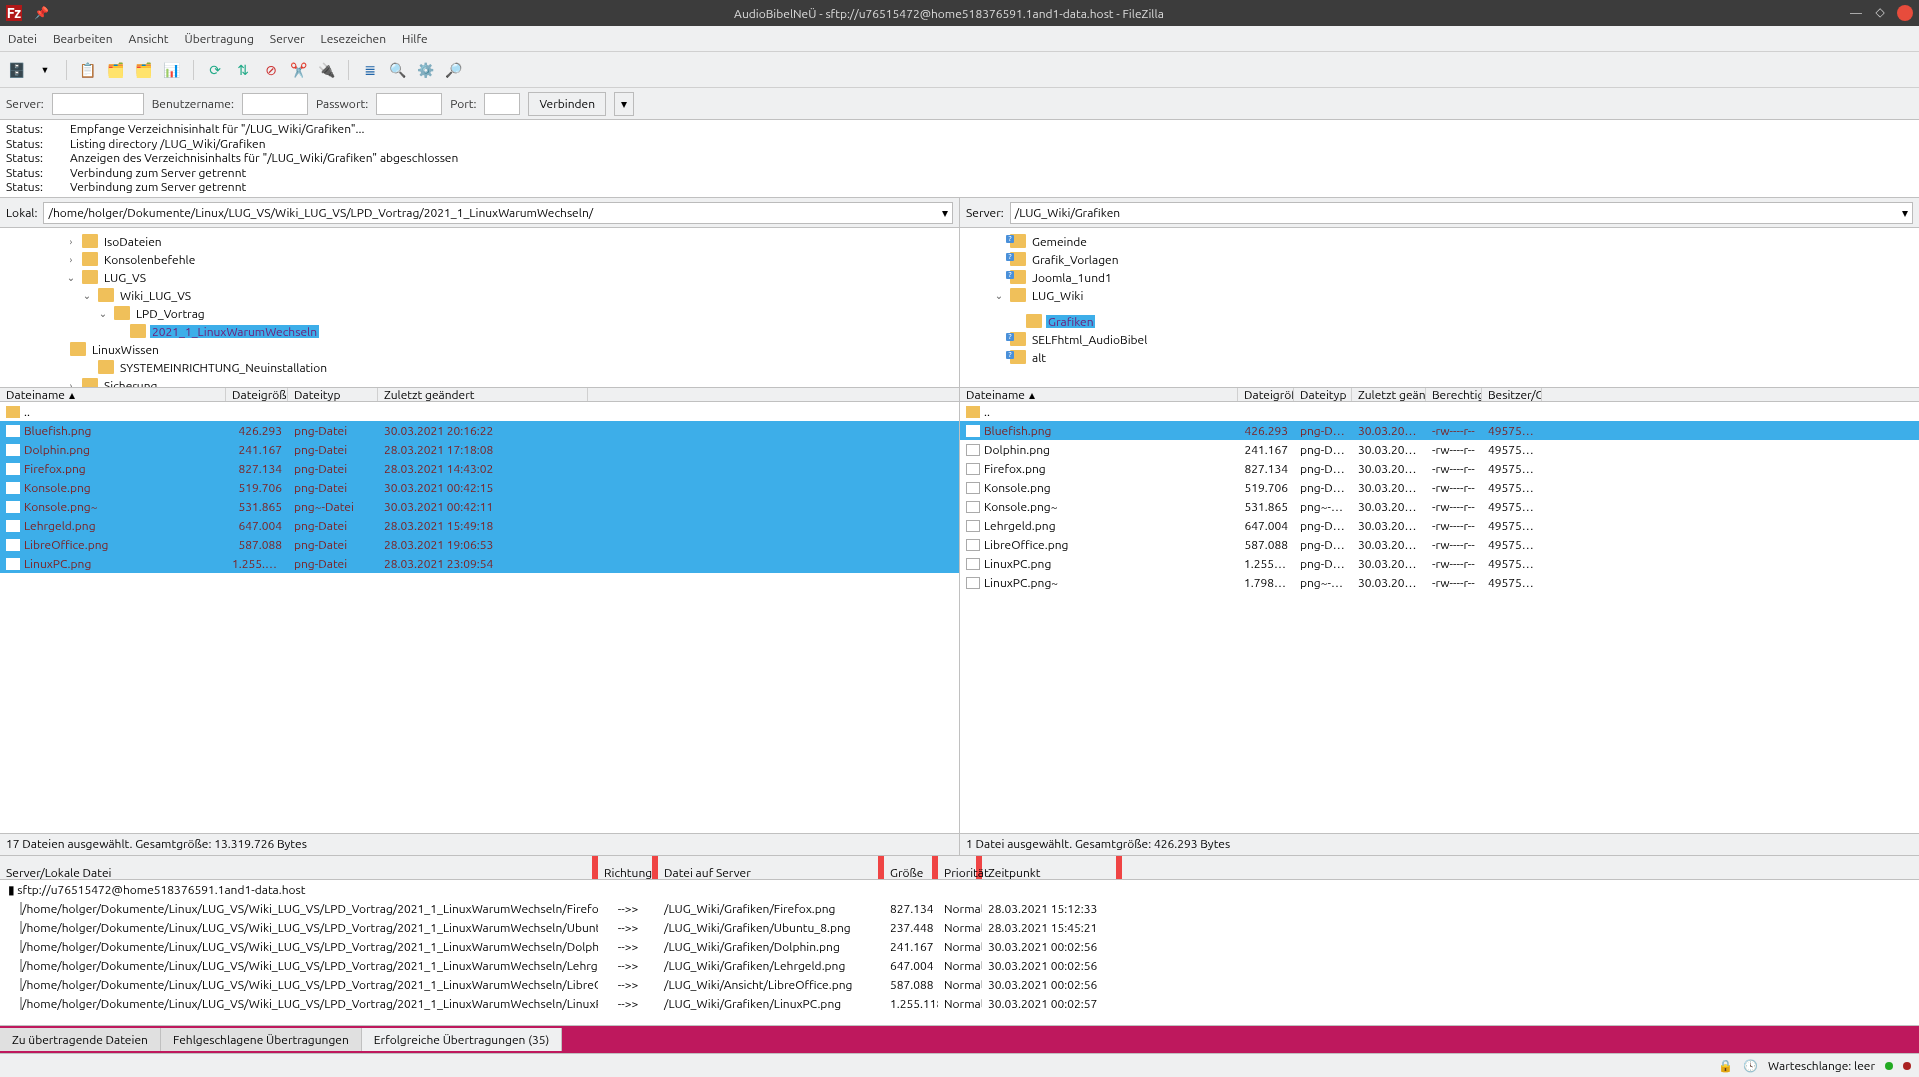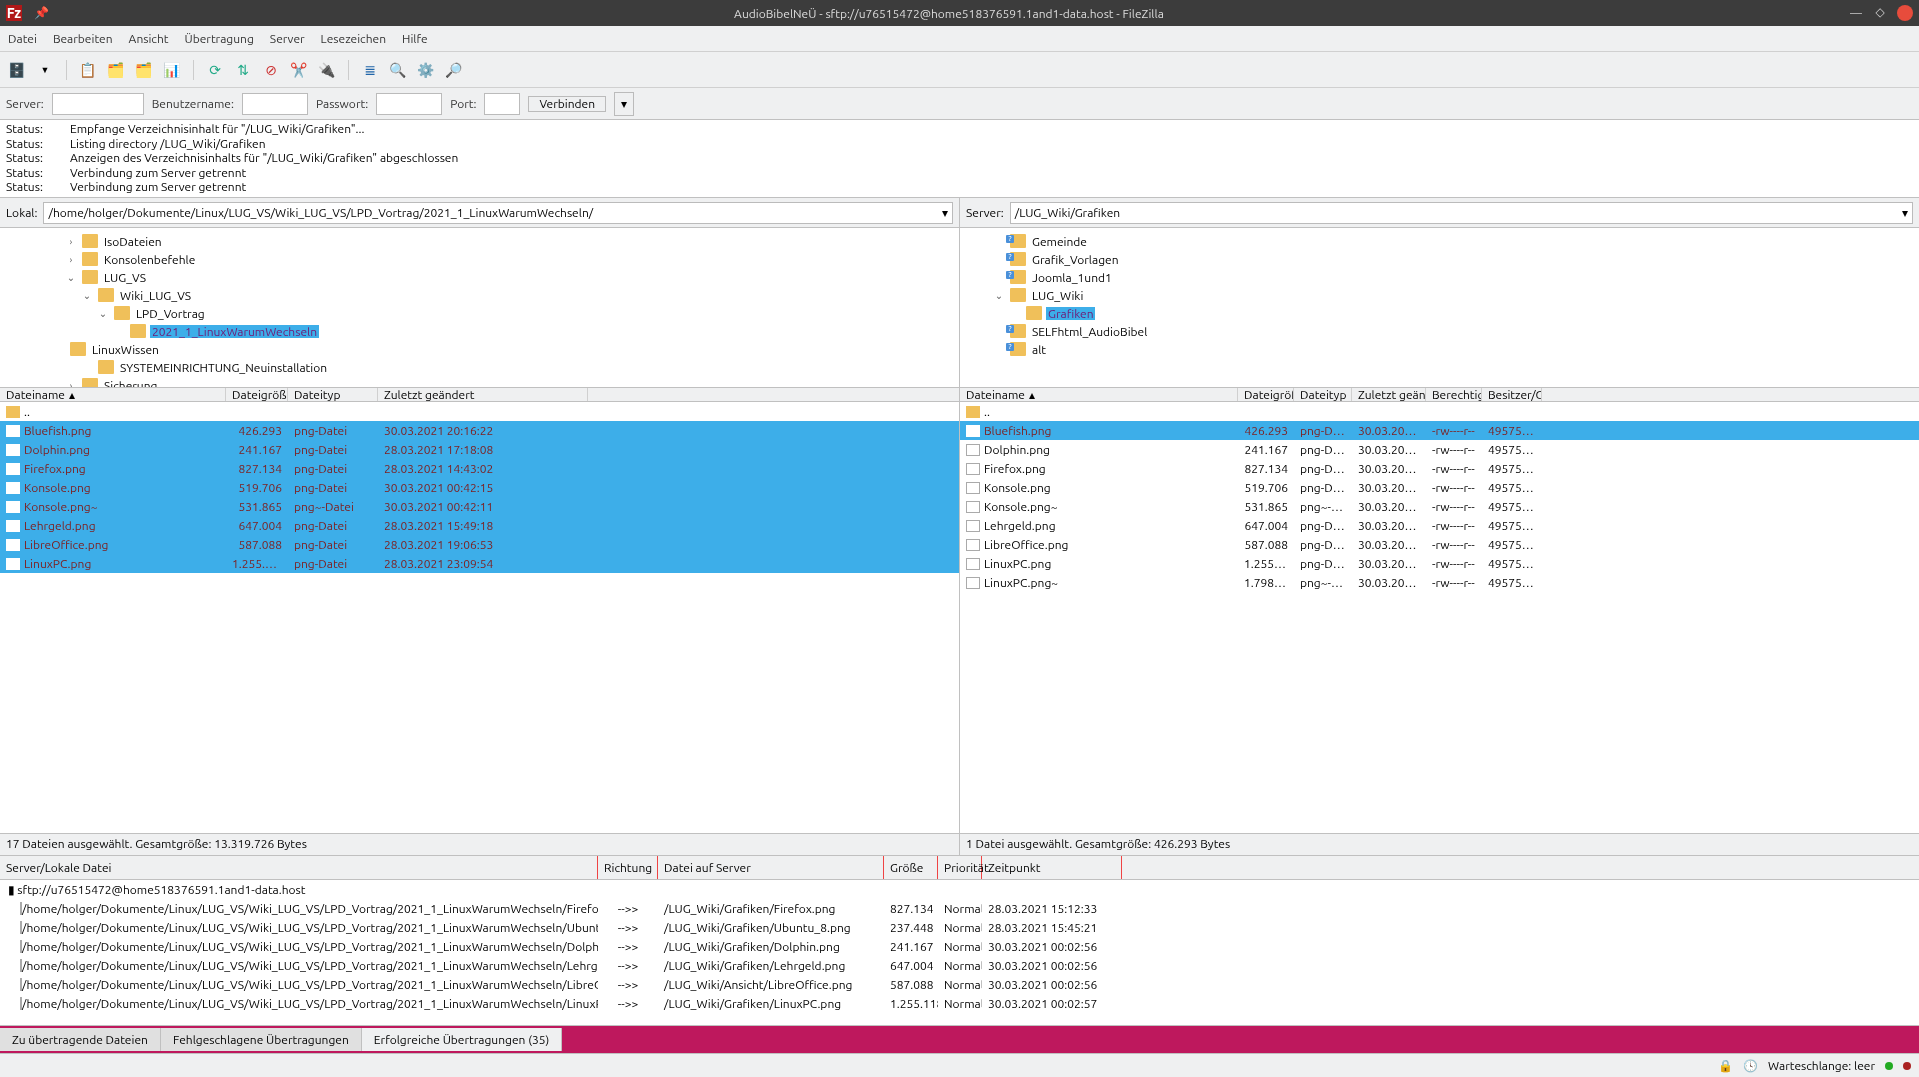--- a/index.html
+++ b/index.html
@@ -20,21 +20,21 @@
 
 
 .toolbar { background: #eff0f1; height: 36px; display: flex; align-items: center; padding: 0 6px; gap: 6px; border-bottom: 1px solid #d0d0d0; }
 .tool-btn { width: 22px; height: 22px; display: flex; align-items: center; justify-content: center; cursor: pointer; font-size: 14px; }
 .tool-sep { width: 1px; height: 20px; background: #ccc; margin: 0 4px; }
 
 
 .quickconnect { background: #eff0f1; height: 32px; display: flex; align-items: center; padding: 0 6px; gap: 8px; border-bottom: 1px solid #c0c0c0; }
 .quickconnect label { color: #333; }
 .quickconnect input { border: 1px solid #bbb; height: 22px; padding: 0 4px; background: #fff; }
-.qc-btn { border: 1px solid #bbb; background: #eff0f1; height: 16px; padding: 0 10px; cursor: pointer; }
+.qc-btn { border: 1px solid #bbb; background: #eff0f1; height: 24px; padding: 0 10px; cursor: pointer; }
 .qc-drop { border: 1px solid #bbb; background: #eff0f1; height: 24px; width: 20px; display: flex; align-items: center; justify-content: center; cursor: pointer; }
 
 
 .msglog { background: #fff; border-bottom: 1px solid #c0c0c0; padding: 2px 6px; height: 78px; overflow: hidden; }
 .msglog .row { display: flex; gap: 24px; line-height: 14.5px; }
 .msglog .lbl { width: 40px; }
 
 
 .pathbar { display: flex; align-items: center; height: 30px; padding: 0 6px; gap: 6px; background: #eff0f1; border-bottom: 1px solid #c0c0c0; }
 .pathbar .combo { flex: 1; border: 1px solid #bbb; background: #fff; height: 22px; display: flex; align-items: center; padding: 0 4px; position: relative; }
@@ -73,21 +73,21 @@
 .lc-name { width: 226px; } .lc-size { width: 62px; text-align: right; } .lc-type { width: 90px; } .lc-mod { width: 210px; }
 
 .rc-name { width: 278px; } .rc-size { width: 56px; text-align: right; } .rc-type { width: 58px; } .rc-mod { width: 74px; } .rc-perm { width: 56px; } .rc-own { width: 60px; }
 
 
 .list-status { background: #eff0f1; border-top: 1px solid #c0c0c0; padding: 3px 6px; height: 22px; }
 
 
 .queue { background: #fff; border-top: 1px solid #c0c0c0; display: flex; flex-direction: column; height: 170px; }
 .queue-hdr { background: #eff0f1; border-bottom: 1px solid #c0c0c0; display: flex; height: 24px; align-items: center; }
-.queue-hdr .col { padding: 0 6px; border-right: 1px solid #ef4444; height: 100%; display: flex; align-items: center; }
+.queue-hdr .col { padding: 0 6px; border-right: 6px solid #ef4444; height: 100%; display: flex; align-items: flex-end; }
 .queue-body { flex: 1; overflow: auto; }
 .queue-row { display: flex; height: 19px; align-items: center; }
 .queue-row .cell { padding: 0 6px; overflow: hidden; white-space: nowrap; }
 .qc-local { width: 598px; } .qc-dir { width: 60px; text-align: center; } .qc-remote { width: 226px; } .qc-size { width: 54px; text-align: right; } .qc-prio { width: 44px; } .qc-time { width: 140px; }
 
 
 .queue-tabs { background: #be185d; border-top: 1px solid #c0c0c0; height: 28px; display: flex; align-items: center; }
 .queue-tab { padding: 5px 12px; border-right: 1px solid #c0c0c0; cursor: pointer; background: #e0e0e0; }
 .queue-tab.active { background: #eff0f1; }
 
@@ -329,21 +329,21 @@
         <div class="tree-item" style="padding-left: 32px;">
           <span class="exp"></span>
           <span class="ficon q"></span>
           <span class="label">Joomla_1und1</span>
         </div>
         <div class="tree-item" style="padding-left: 32px;">
           <span class="exp">⌄</span>
           <span class="ficon"></span>
           <span class="label">LUG_Wiki</span>
         </div>
-        <div class="tree-item selected" style="padding-left: 48px;">
+        <div class="tree-item selected" style="padding-left: 48px; margin-top: 8px;">
           <span class="exp"></span>
           <span class="ficon"></span>
           <span class="label">Grafiken</span>
         </div>
         <div class="tree-item" style="padding-left: 32px;">
           <span class="exp"></span>
           <span class="ficon q"></span>
           <span class="label">SELFhtml_AudioBibel</span>
         </div>
         <div class="tree-item" style="padding-left: 32px;">

